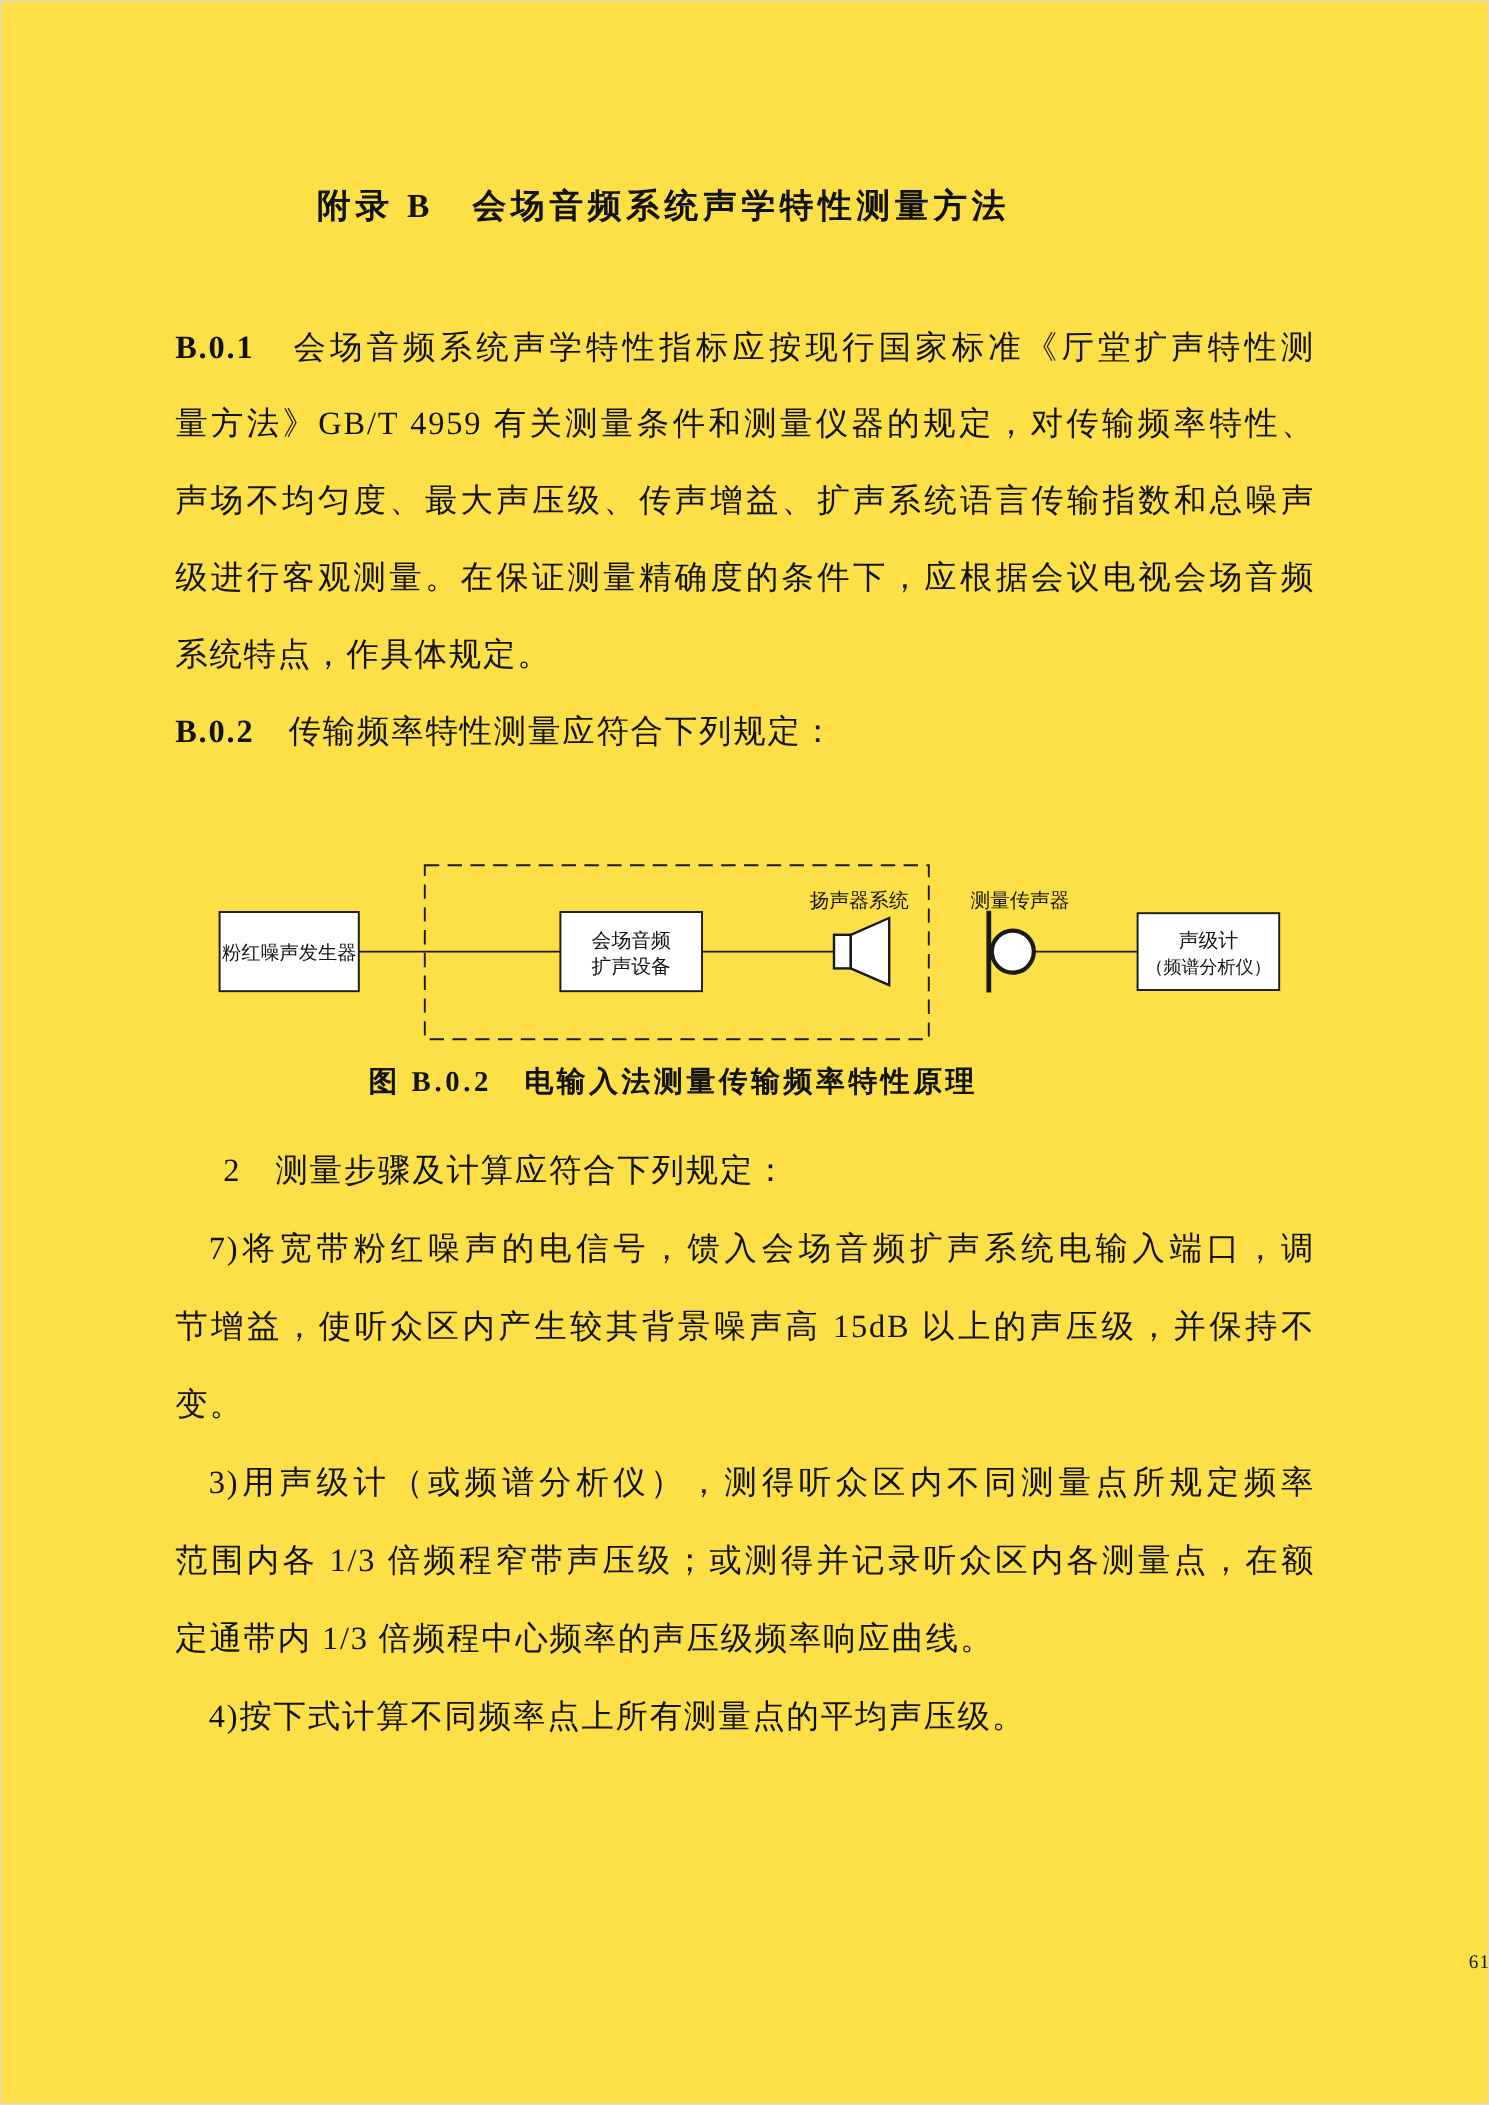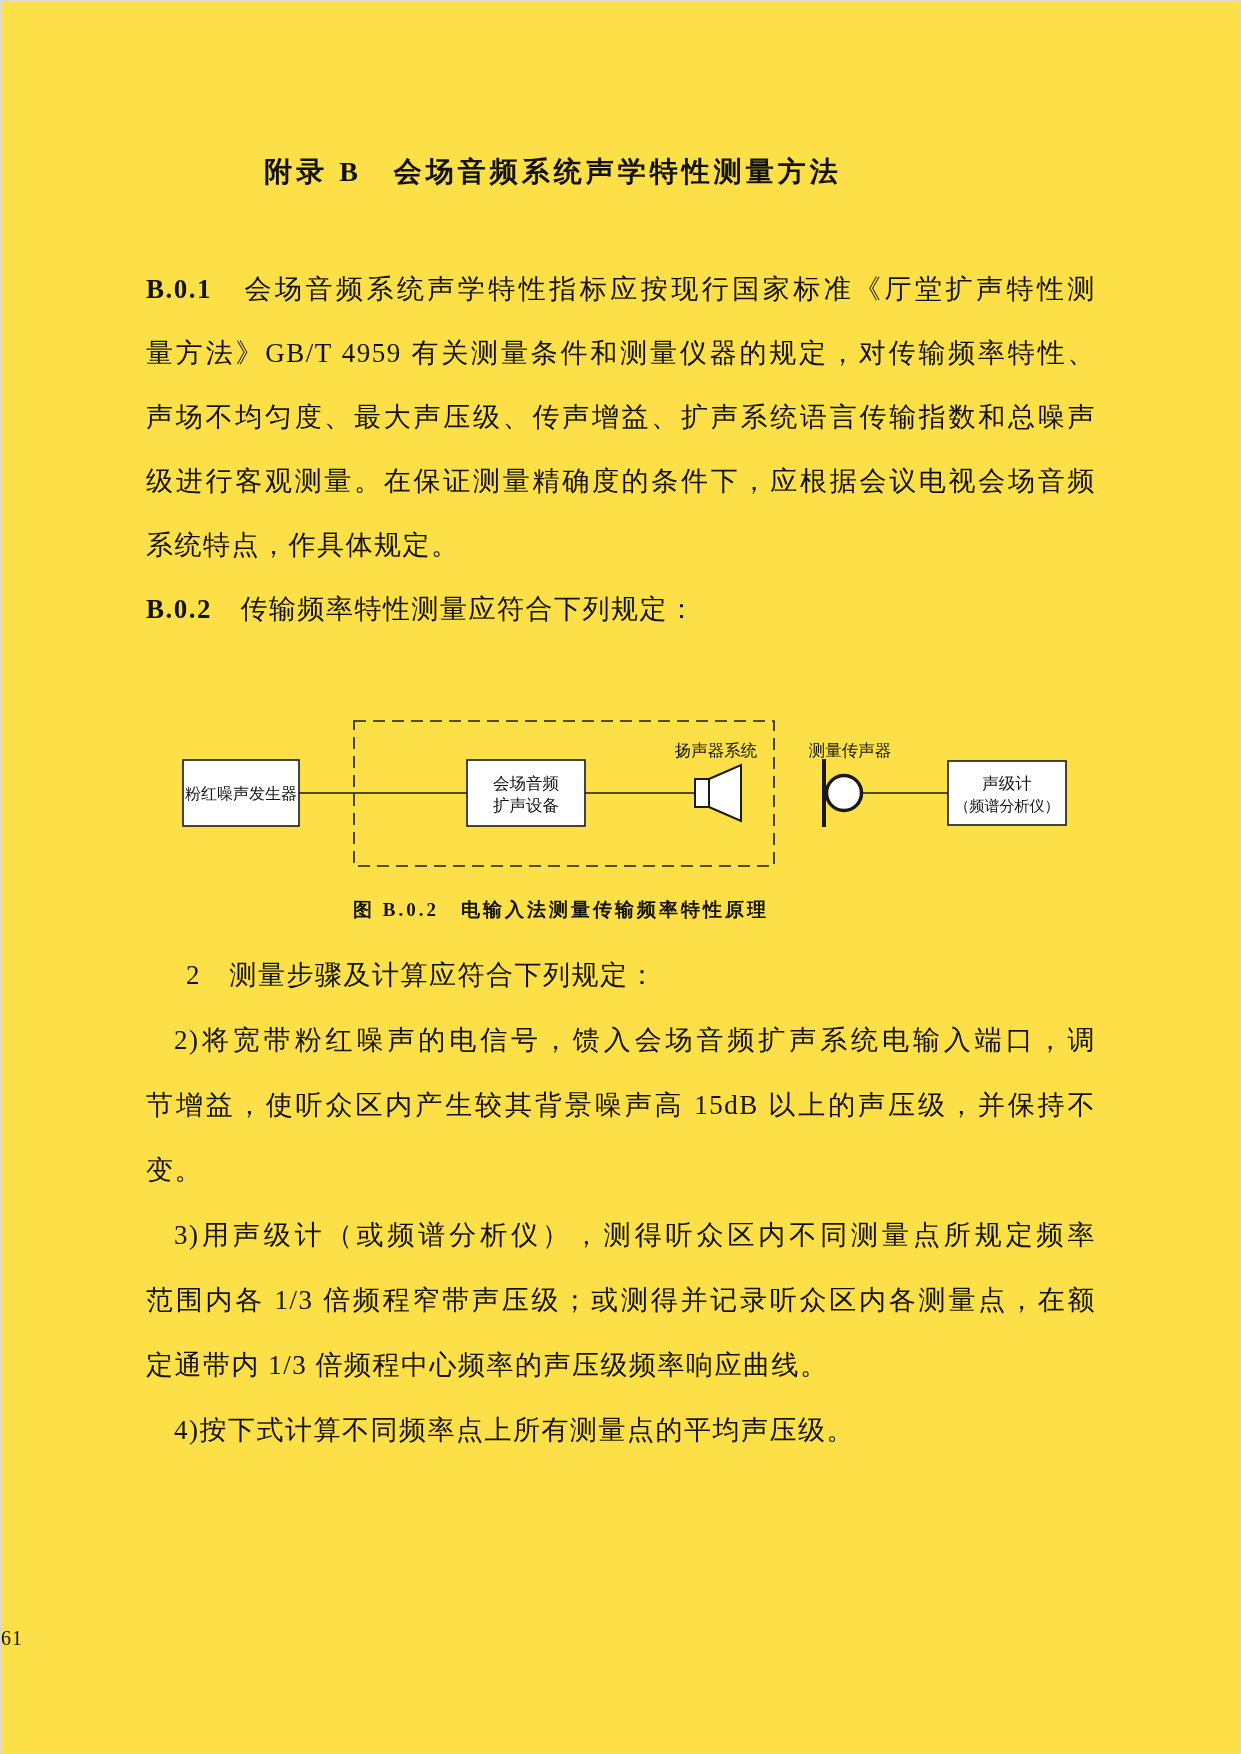--- a/index.html
+++ b/index.html
@@ -23,26 +23,26 @@
   .block2{top:942px;line-height:65px;}
   .line{white-space:nowrap;letter-spacing:1.5px;}
   .line b{font-weight:bold;letter-spacing:1.5px;}
   .fill{white-space:normal;text-align:justify;text-align-last:justify;}
   .ind-num1{padding-left:60px;}
   .ind-num2{padding-left:40px;}
   .ind-item{padding-left:28px;}
   .fig{position:absolute;top:700px;left:150px;}
   .fig-caption{
     position:absolute;top:884px;left:60px;width:1000px;
-    text-align:center;font-size:19px;font-weight:bold;
-    letter-spacing:3px;white-space:nowrap;margin-top:12px;
+    text-align:center;font-size:24px;font-weight:bold;
+    letter-spacing:3px;white-space:nowrap;
   }
   .page-num{
     position:absolute;top:1626px;left:0;width:1241px;
-    text-align:left;font-size:20px;letter-spacing:1px;
+    text-align:right;font-size:16px;letter-spacing:1px;
   }
   svg text{font-family:"Liberation Serif", serif;fill:#121212;}
 </style>
 </head>
 <body>
 
 <div class="page">
 
   <div class="doc-title">附录 B　会场音频系统声学特性测量方法</div>
 
@@ -88,21 +88,21 @@
       <rect x="797" y="60" width="118" height="64" fill="#ffffff" stroke="#1a1a1a" stroke-width="1.6"></rect>
       <text x="856" y="88" font-size="16.5" text-anchor="middle">声级计</text>
       <text x="856" y="110" font-size="15" text-anchor="middle">（频谱分析仪）</text>
     </svg>
   </div>
 
   <div class="fig-caption">图 B.0.2　电输入法测量传输频率特性原理</div>
 
   <div class="block block2">
     <div class="line ind-num2"><span>2　测量步骤及计算应符合下列规定：</span></div>
-    <div class="line fill ind-item"><span>2)将宽带粉红噪声的电信号，馈入会场音频扩声系统电输入端口，调</span></div>
+    <div class="line fill ind-item"><span>7)将宽带粉红噪声的电信号，馈入会场音频扩声系统电输入端口，调</span></div>
     <div class="line fill"><span>节增益，使听众区内产生较其背景噪声高 15dB 以上的声压级，并保持不</span></div>
     <div class="line"><span>变。</span></div>
     <div class="line fill ind-item"><span>3)用声级计（或频谱分析仪），测得听众区内不同测量点所规定频率</span></div>
     <div class="line fill"><span>范围内各 1/3 倍频程窄带声压级；或测得并记录听众区内各测量点，在额</span></div>
     <div class="line"><span>定通带内 1/3 倍频程中心频率的声压级频率响应曲线。</span></div>
     <div class="line ind-item"><span>4)按下式计算不同频率点上所有测量点的平均声压级。</span></div>
   </div>
 
   <div class="page-num">61</div>
 

